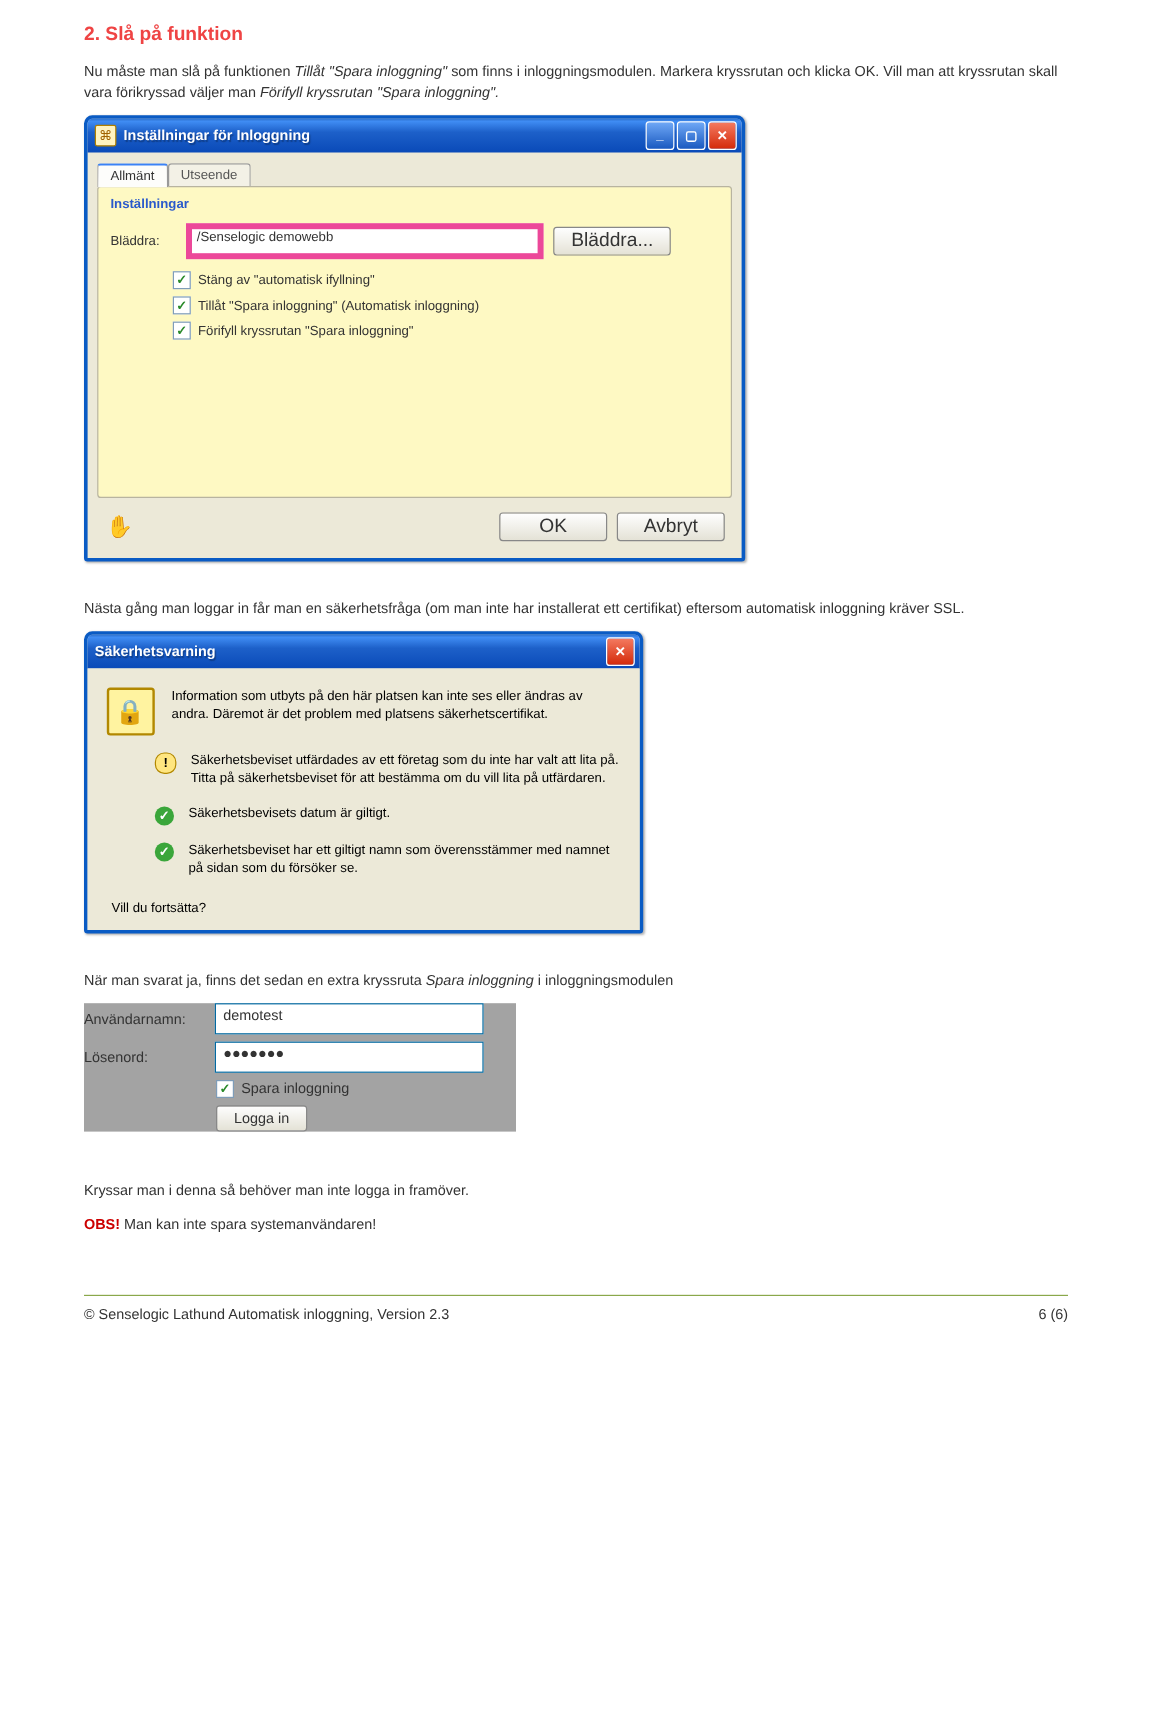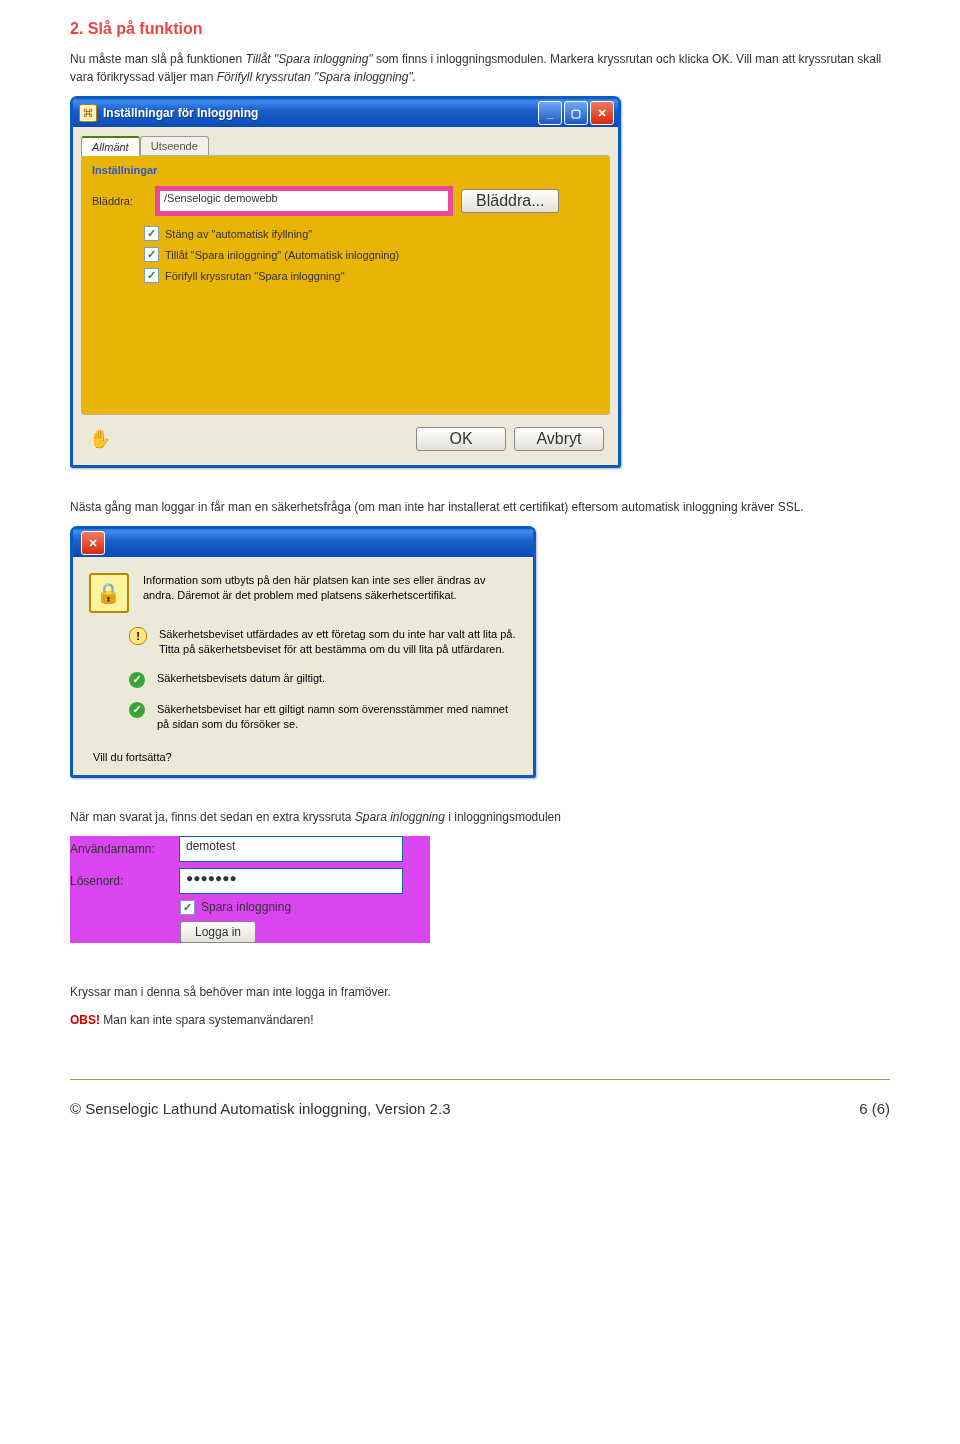--- a/index.html
+++ b/index.html
@@ -74,26 +74,26 @@
   }
   .tab {
     background:#ece9d8;
     border:1px solid #999;
     border-bottom:none;
     padding:3px 10px;
     border-radius:3px 3px 0 0;
     position:relative;
     top:1px;
   }
-  .tab.active { background:#fdfdfb; font-weight:normal; border-top:2px solid #4d7c0f; z-index:2;font-style:italic;}
+  .tab.active { background:#fdfdfb; font-weight:normal; border-top:2px solid #3b82f6; z-index:2;}
   .tab.inactive { background:#f3f1e6; color:#555; }
 
   .groupbox {
     border:1px solid #b8b4a0;
-    background:#eab308;
+    background:#fef9c3;
     border-radius:3px;
     padding:8px 20px 10px 10px;
     margin-top:0;
     position:relative;
     height:240px;
   }
   .grouptitle { color:#2a5acb; font-size:11px; font-weight:bold; margin-bottom:10px;}
   .formrow { display:flex; align-items:center; gap:8px; margin-bottom:10px; font-size:11px;}
   .formrow label { width:55px;}
   .textinput {
@@ -153,44 +153,44 @@
     padding:3px 0;
     width:100px;
     text-align:center;
     font-size:11px;
   }
 
   
   .login-form {
     width:360px;
     font-size:12px;
-    margin-bottom:40px;background:#d946ef;
+    margin-bottom:40px;background:#a3a3a3;
   }
   .lf-row { display:flex;align-items:center;gap:4px;margin-bottom:6px;}
   .lf-label { width:105px; text-align:left;}
   .lf-input {
     border:1px solid #0369a1;background:#fff;height:20px;padding:2px 6px;width:210px;font-size:12px;
   }
   .lf-chkrow { margin-left:110px; display:flex;align-items:center;gap:6px;margin-bottom:6px; }
   .lf-btn {
     margin-left:110px;
     border:1px solid #888;
     background: linear-gradient(to bottom,#fefefe,#e4e2d6);
     border-radius:3px;
     padding:3px 14px;font-size:12px;
   }
 
   .red { color:#cc0000; font-weight:bold;}
   .footer-line {
     border-top:1px solid #8aa84a;
     margin-top:50px;
-    padding-top:20px;
+    padding-top:8px;
     display:flex;
     justify-content:space-between;
-    font-size:15px;
+    font-size:12px;
     color:#333;
   }
 </style>
 </head>
 <body>
 
 <div class="page">
 
   <h2>2. Slå på funktion</h2>
 
@@ -239,20 +239,21 @@
         <div class="xp-btn">OK</div>
         <div class="xp-btn">Avbryt</div>
       </div>
     </div>
   </div>
 
   <p>Nästa gång man loggar in får man en säkerhetsfråga (om man inte har installerat ett certifikat) eftersom automatisk inloggning kräver SSL.</p>
 
   <div class="xp-window sec-window">
     <div class="xp-titlebar">
+      <span class="title">Säkerhetsvarning</span>
       <span class="winbtn close">✕</span>
     </div>
     <div class="sec-body">
       <div class="sec-top">
         <div class="lock-icon">🔒</div>
         <div style="line-height:1.4;">Information som utbyts på den här platsen kan inte ses eller ändras av andra. Däremot är det problem med platsens säkerhetscertifikat.</div>
       </div>
       <div class="sec-item">
         <div class="sec-icon warn">!</div>
         <div style="line-height:1.4;">Säkerhetsbeviset utfärdades av ett företag som du inte har valt att lita på. Titta på säkerhetsbeviset för att bestämma om du vill lita på utfärdaren.</div>

